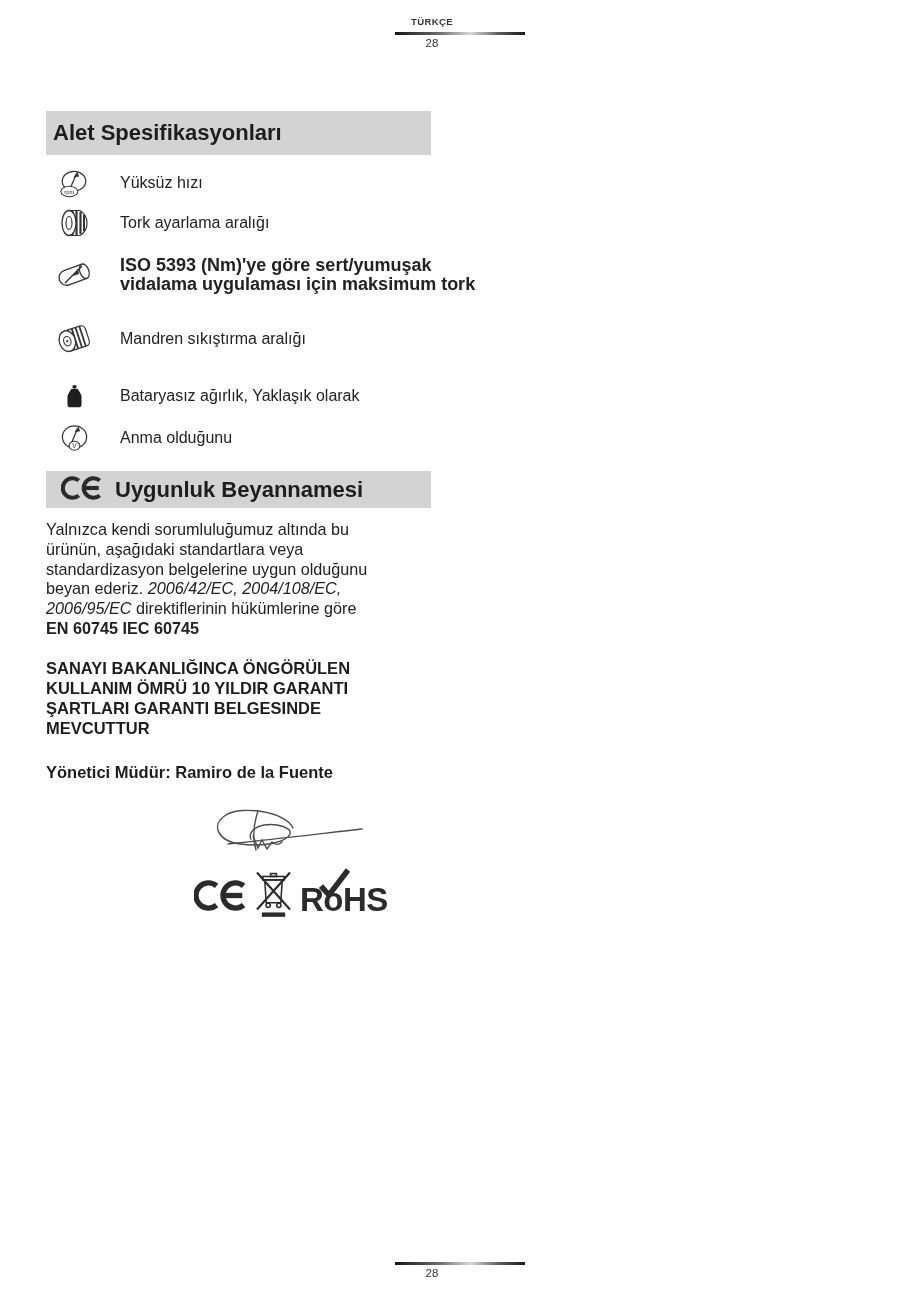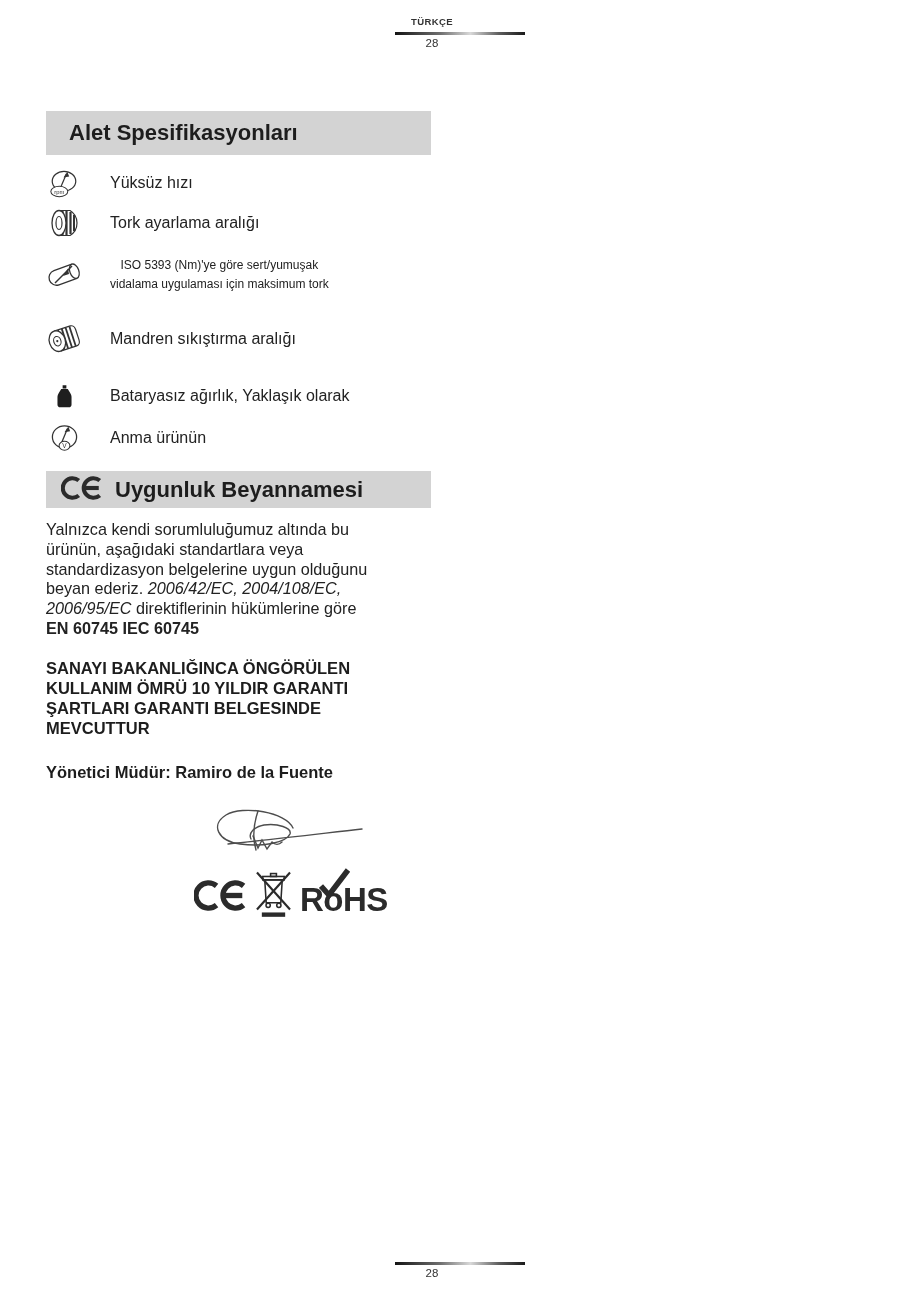--- a/index.html
+++ b/index.html
@@ -14,32 +14,32 @@
   
   .lang-label { top:16px; font-size:9.5px; font-weight:bold; letter-spacing:.4px; color:#333; }
   .rule { height:3px; background:linear-gradient(90deg,#141414 0%,#6f6f6f 35%,#d9d9d9 58%,#5d5d5d 80%,#1a1a1a 100%); }
   .rule-top { left:395px; top:32px; width:130px; }
   .pagenum-top { top:37px; font-size:11.5px; color:#333; }
   .rule-bottom { left:395px; top:1262px; width:130px; }
   .pagenum-bottom { top:1267px; font-size:11.5px; color:#333; }
 
   
   .section-bar { left:46px; width:385px; background:#d3d3d3; display:flex; align-items:center; }
-  .bar1 { top:111px; height:44px;padding-left:16px; }
+  .bar1 { top:111px; height:44px; }
   .bar2 { top:471px; height:37px;padding-left:8px; }
   .section-title { font-size:22px; font-weight:bold; color:#1d1d1d; white-space:nowrap; }
   .bar1 .section-title { margin-left:7px; }
   .bar2 .ce-small { margin-left:7px; }
   .bar2 .section-title { margin-left:10px; }
 
   
-  .spec-row { position:absolute; left:38px; display:flex; align-items:center;text-align:center; }
+  .spec-row { position:absolute; left:48px; display:flex; align-items:center; }
   .icon-cell { width:52px; flex:none; display:flex; align-items:center; justify-content:center; }
   .spec-label { margin-left:20px; font-size:16px; color:#222; white-space:nowrap; }
-  .spec-label-multi { margin-left:20px; font-size:12px; line-height:19.5px; color:#222; white-space:nowrap; }
+  .spec-label-multi { margin-left:20px; font-size:18px; line-height:19.5px; color:#222; white-space:nowrap;font-weight:bold; }
   .row-1 { top:166px; height:34px; }
   .row-2 { top:203px; height:40px; }
   .row-3 { top:252px; height:46px; }
   .row-4 { top:315px; height:48px; }
   .row-5 { top:381px; height:30px; }
   .row-6 { top:420px; height:36px; }
 
   
   .decl-body { left:46px; top:520px; font-size:16.2px; line-height:19.8px; color:#222; white-space:nowrap; }
   .italic { font-style:italic; }
@@ -147,21 +147,21 @@
   <div class="spec-row row-6">
     <span class="icon-cell">
       <svg width="31" height="30" viewBox="0 0 32 30">
         <ellipse cx="16" cy="14" rx="12.5" ry="11.5" fill="none" stroke="#333" stroke-width="1.3"></ellipse>
         <line x1="13" y1="20" x2="19" y2="5.5" stroke="#333" stroke-width="1.3"></line>
         <polygon points="20,3 16,9 21.8,8" fill="#333"></polygon>
         <ellipse cx="16" cy="23" rx="5.6" ry="4.6" fill="#fff" stroke="#333" stroke-width="1.1"></ellipse>
         <text x="16" y="25.6" font-size="6.8" text-anchor="middle">V</text>
       </svg>
     </span>
-    <span class="spec-label">Anma ürünün</span>
+    <span class="spec-label">Anma olduğunu</span>
   </div>
 
   <div class="abs section-bar bar2">
     <span class="ce-small">
       <svg width="44" height="24" viewBox="0 0 116 64">
         <g fill="none" stroke="#2b2b2b" stroke-width="11">
           <path d="M46.7,12.1 A26,26 0 1 0 46.7,51.9"></path>
           <path d="M102.7,12.1 A26,26 0 1 0 102.7,51.9"></path>
           <line x1="62" y1="32" x2="100" y2="32"></line>
         </g>

